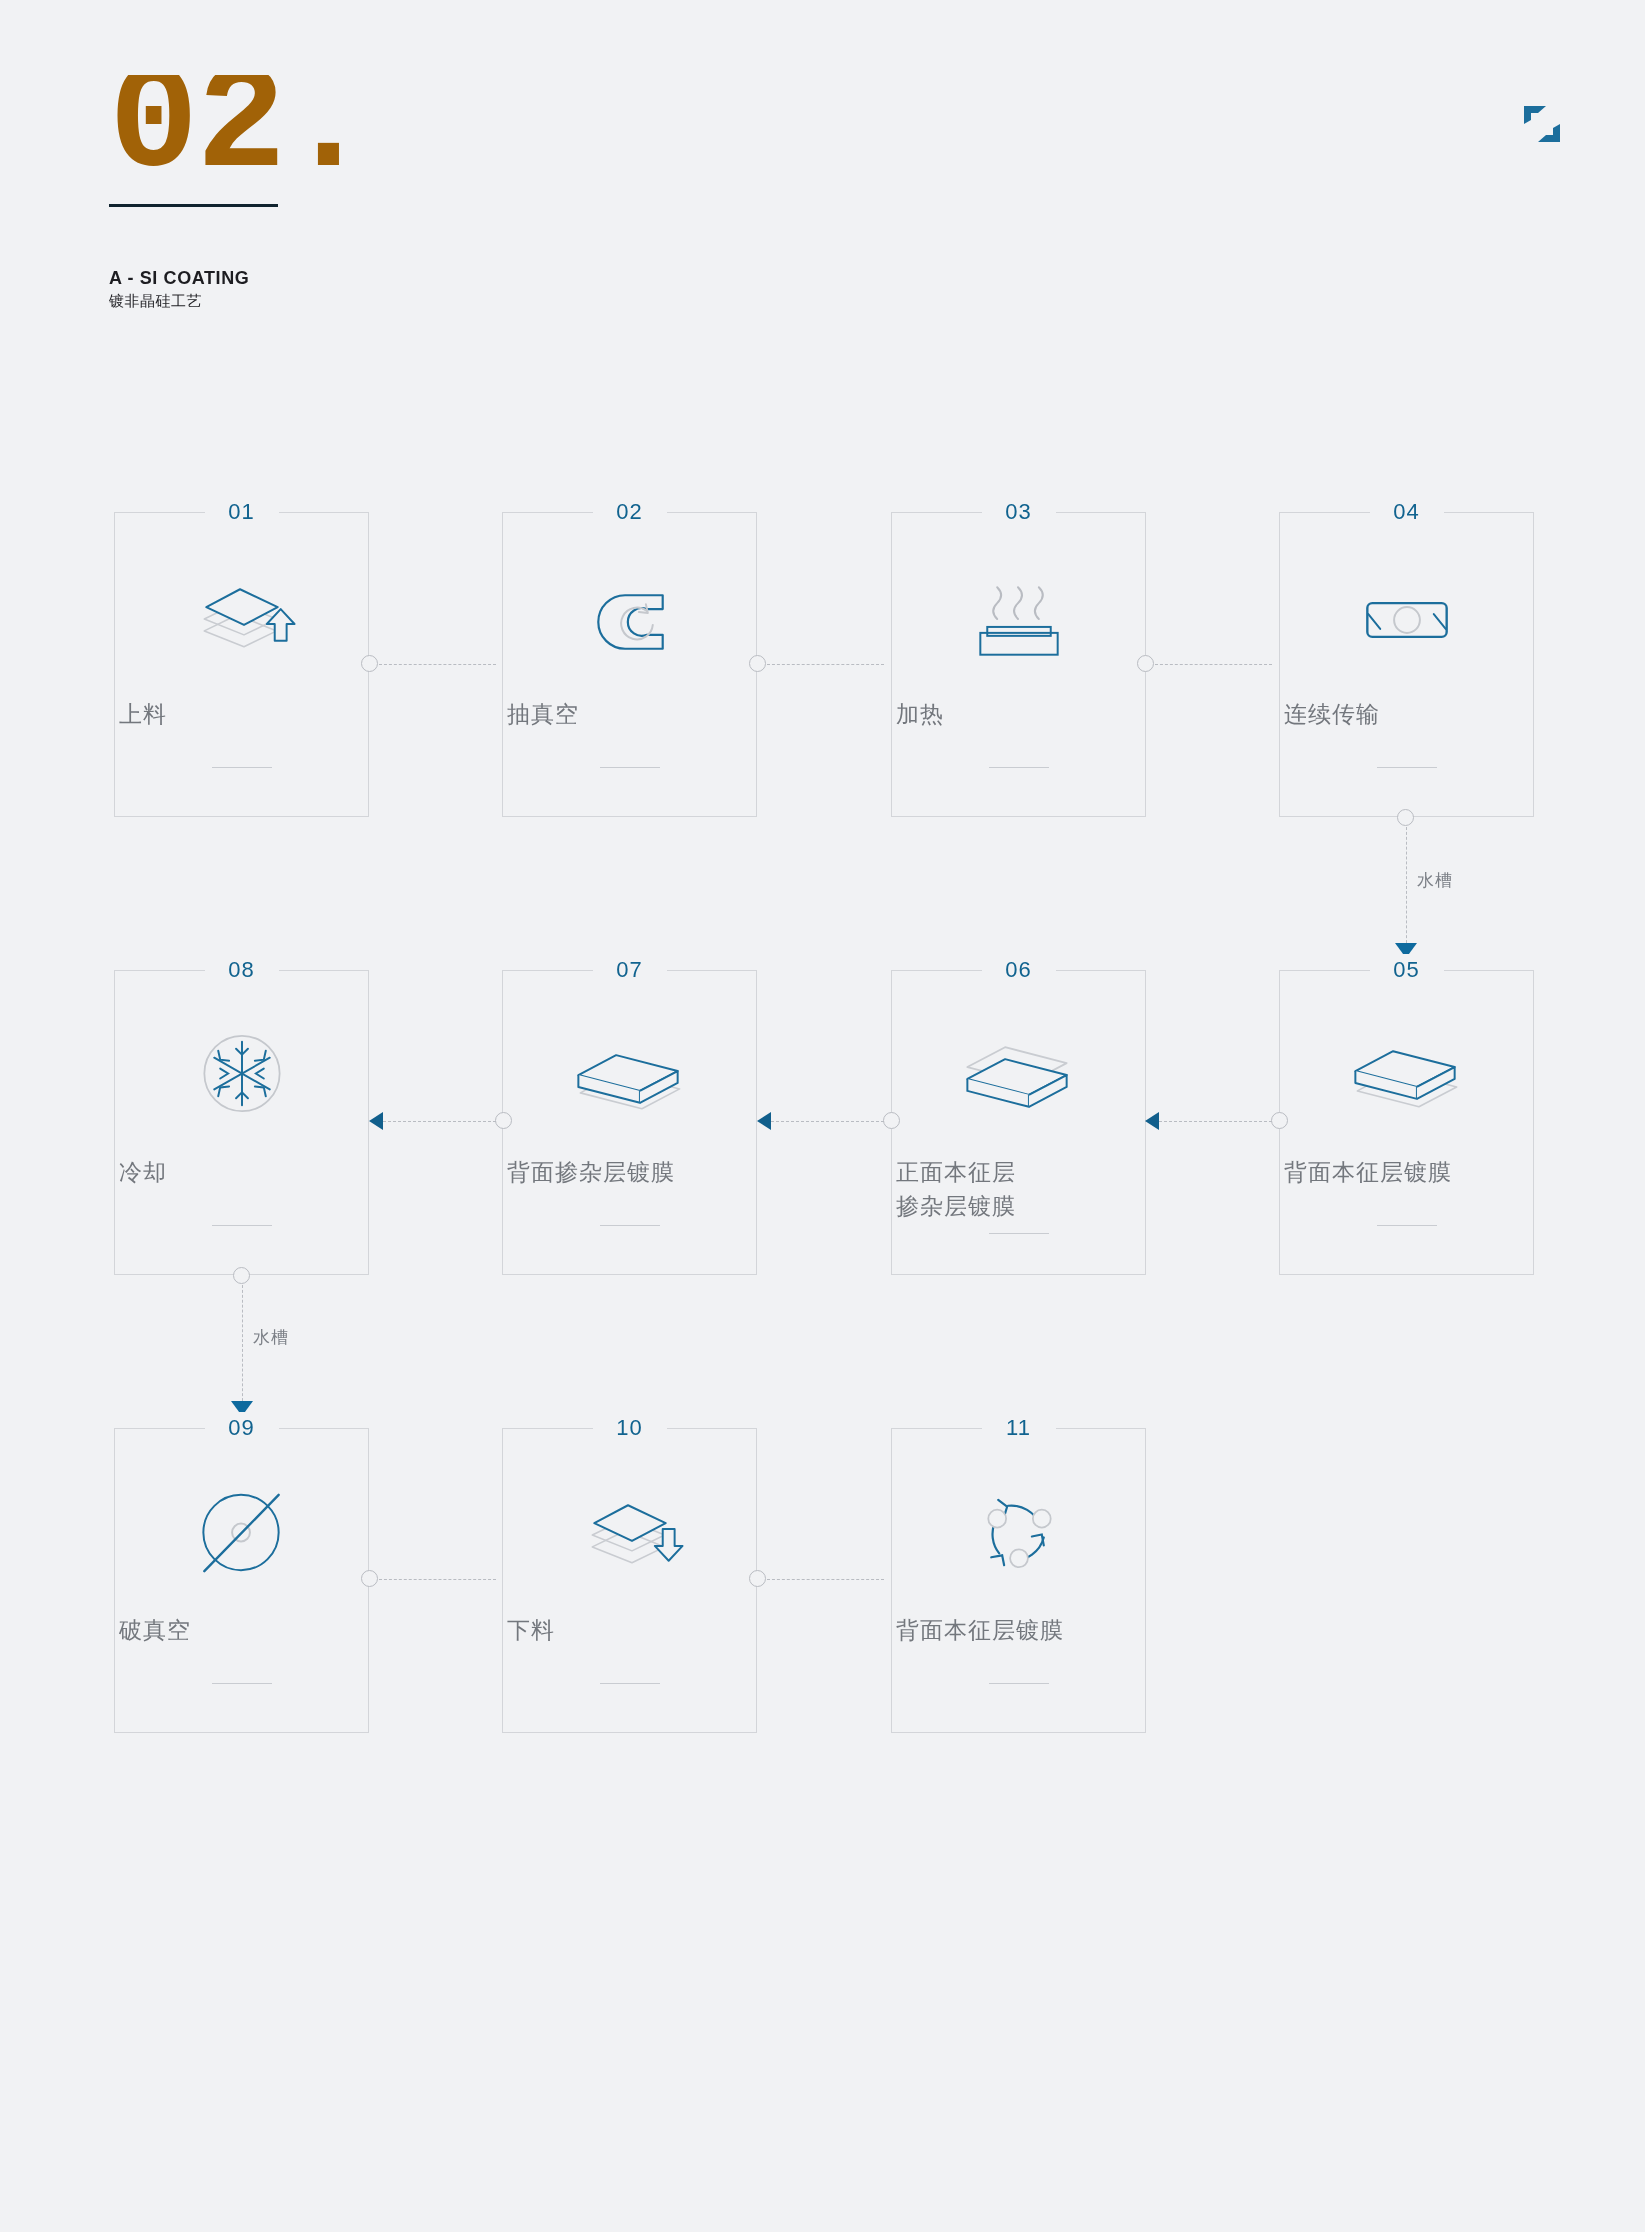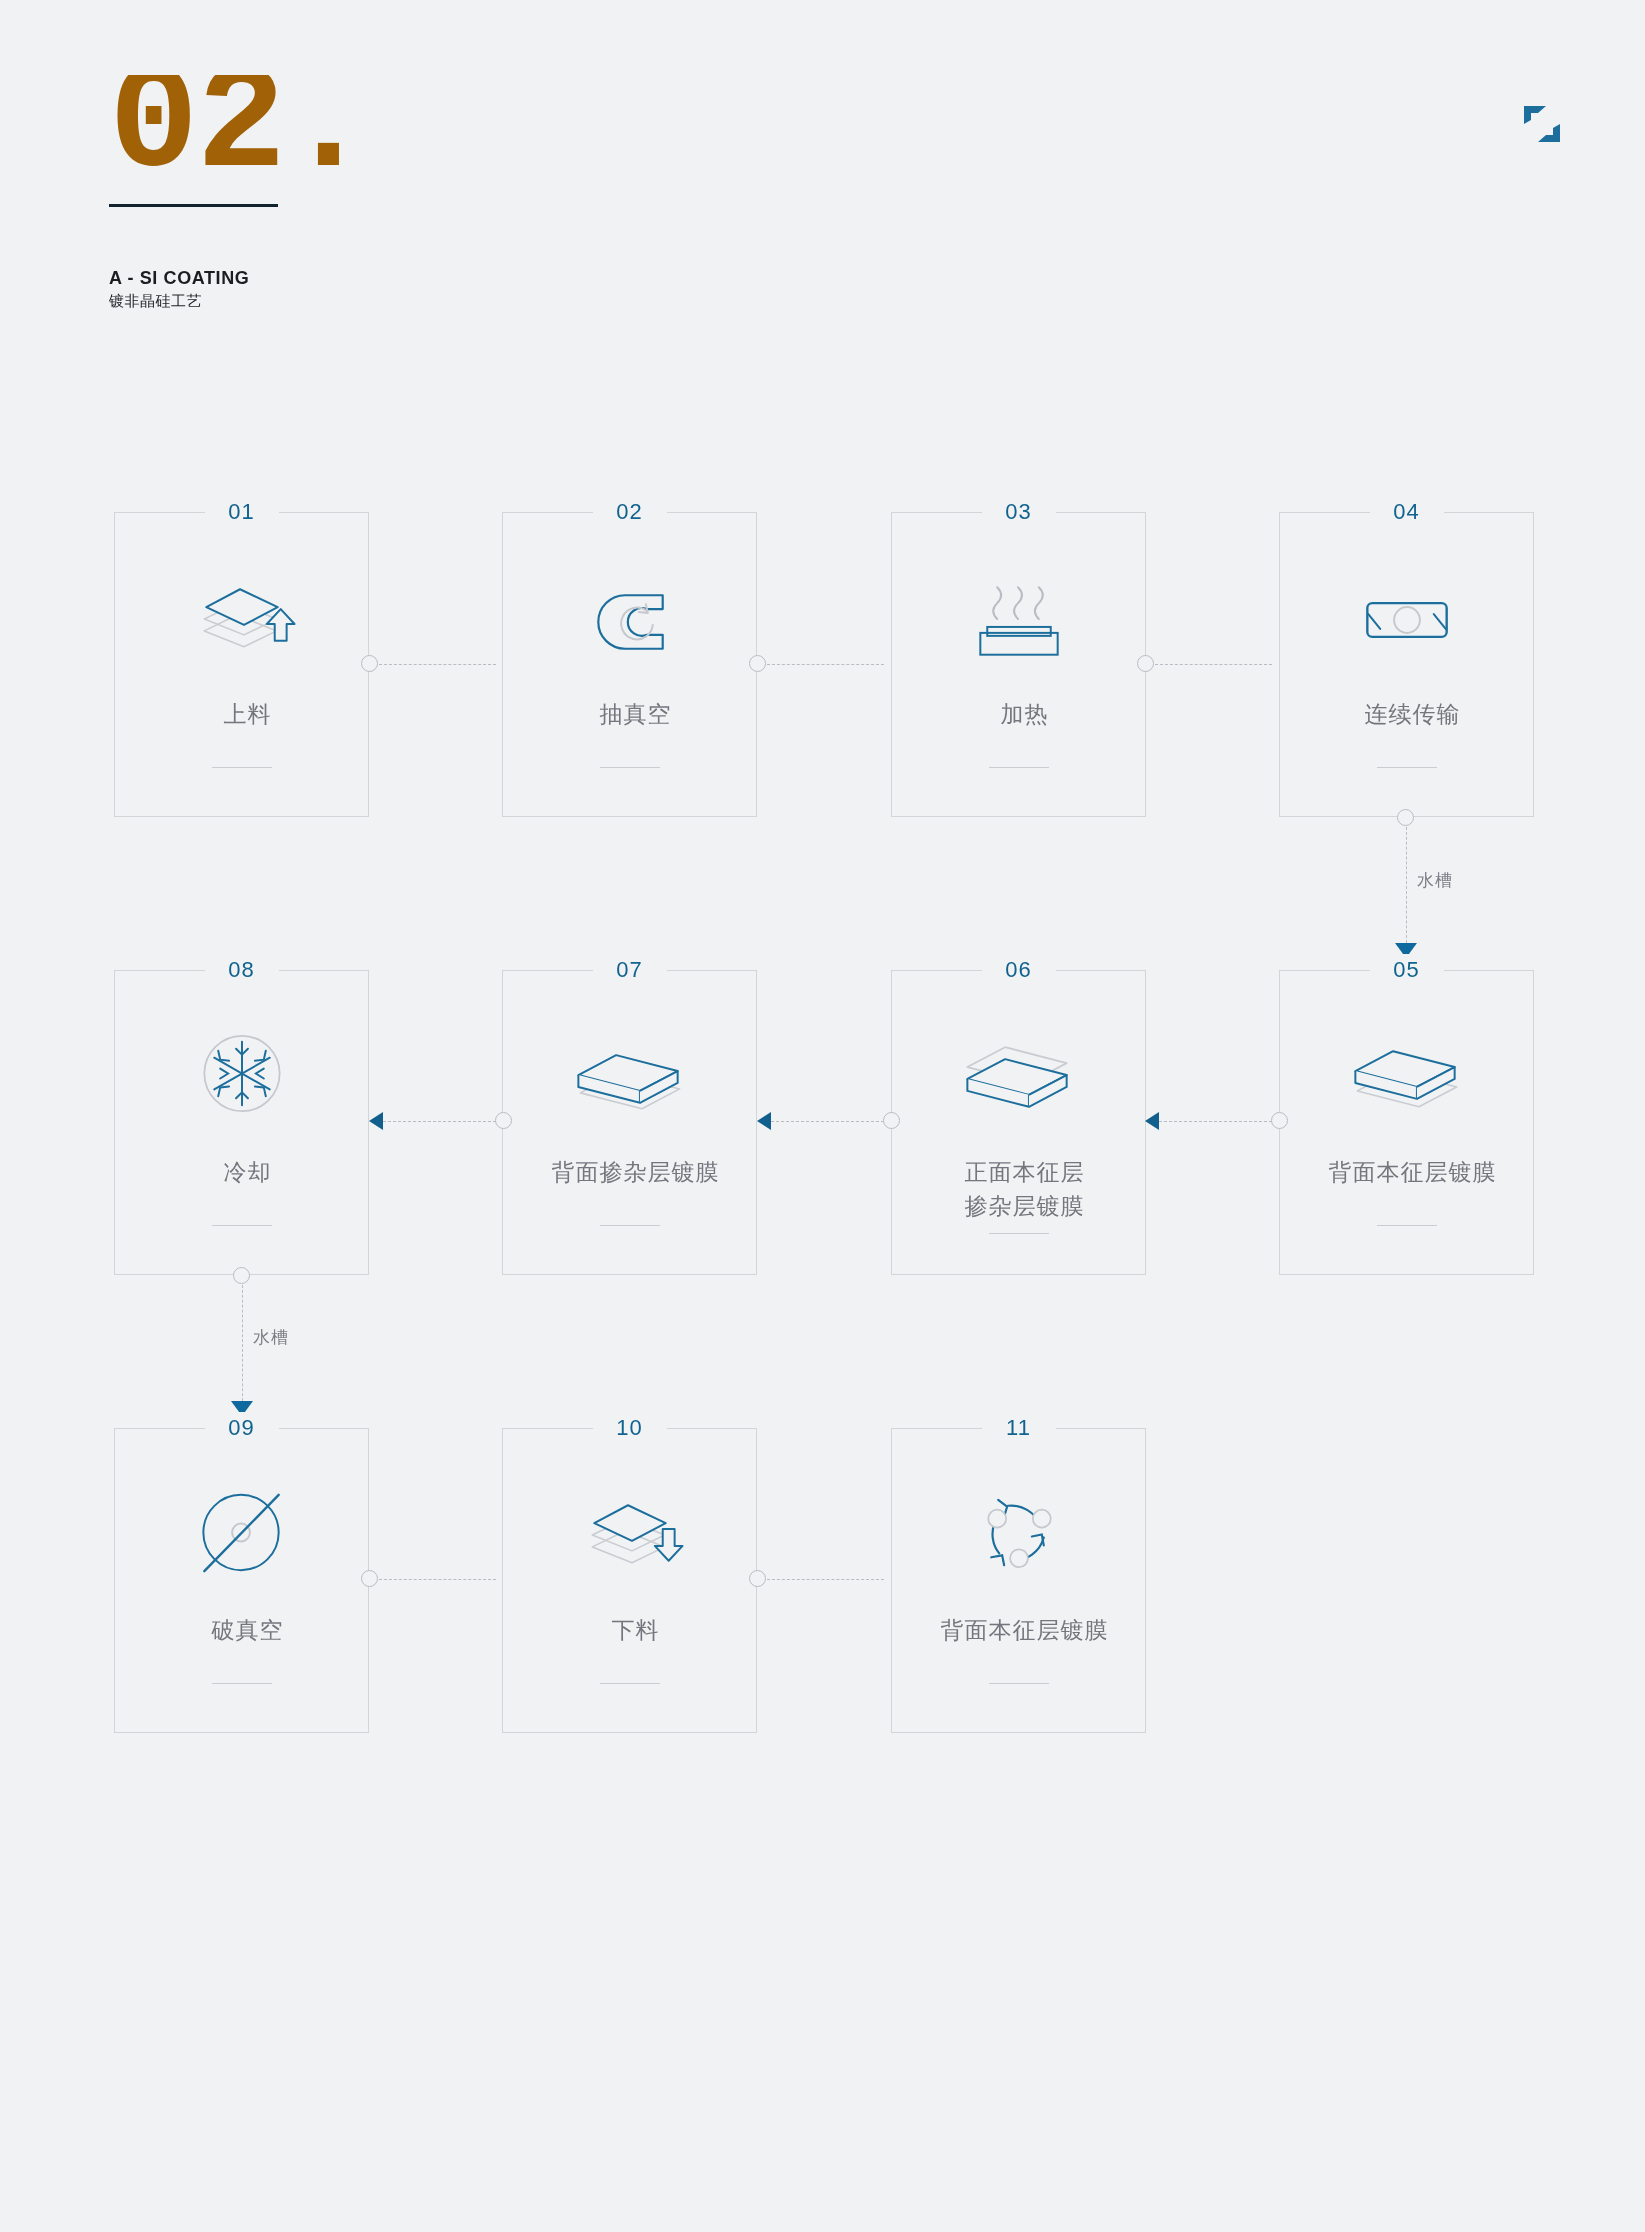--- a/index.html
+++ b/index.html
@@ -135,24 +135,23 @@
     transform: translateX(-50%);
     width: 149px;
     height: 119px;
     display: flex;
     align-items: center;
     justify-content: center;
   }
 
   .card-label {
     position: absolute;
-    left: 12px;
+    left: 4px;
     right: 0;
     top: 184px;
-    text-align: center;
     font-size: 23px;
     color: #73777d;
     line-height: 1.48;
     letter-spacing: 1px;
   }
 
   .card-underline {
     position: absolute;
     left: 50%;
     transform: translateX(-50%);

